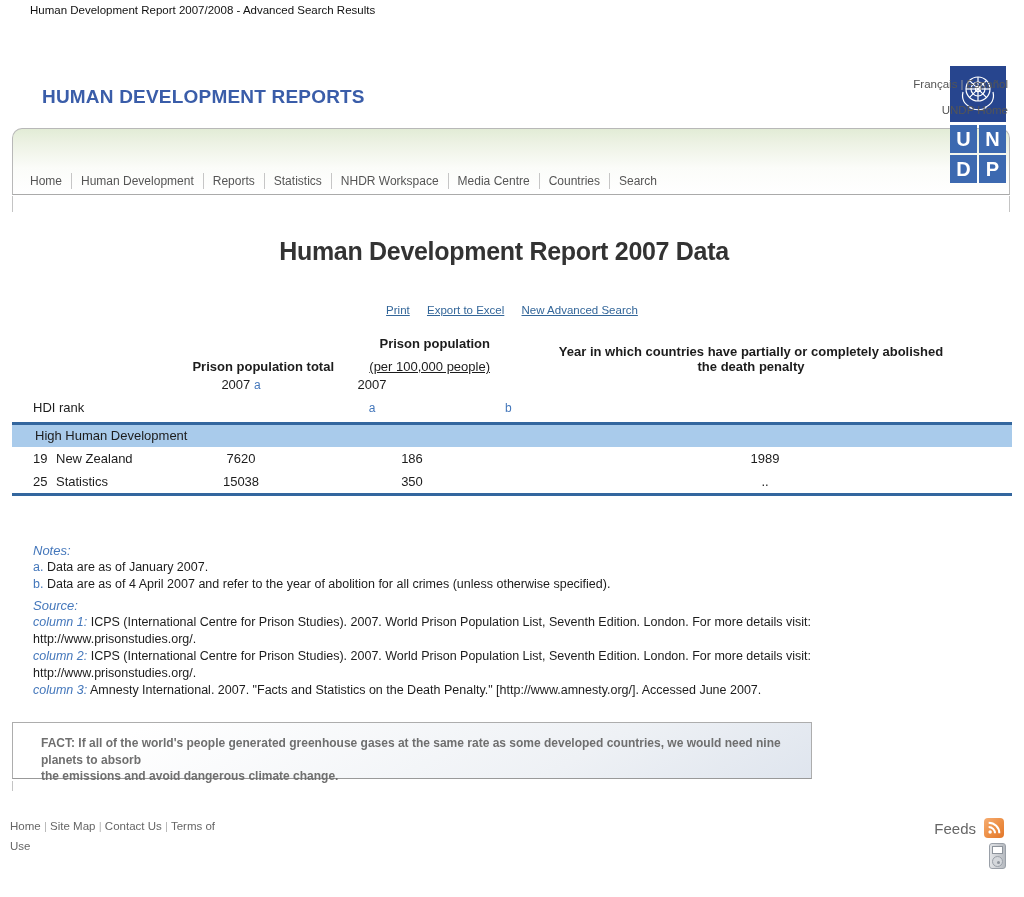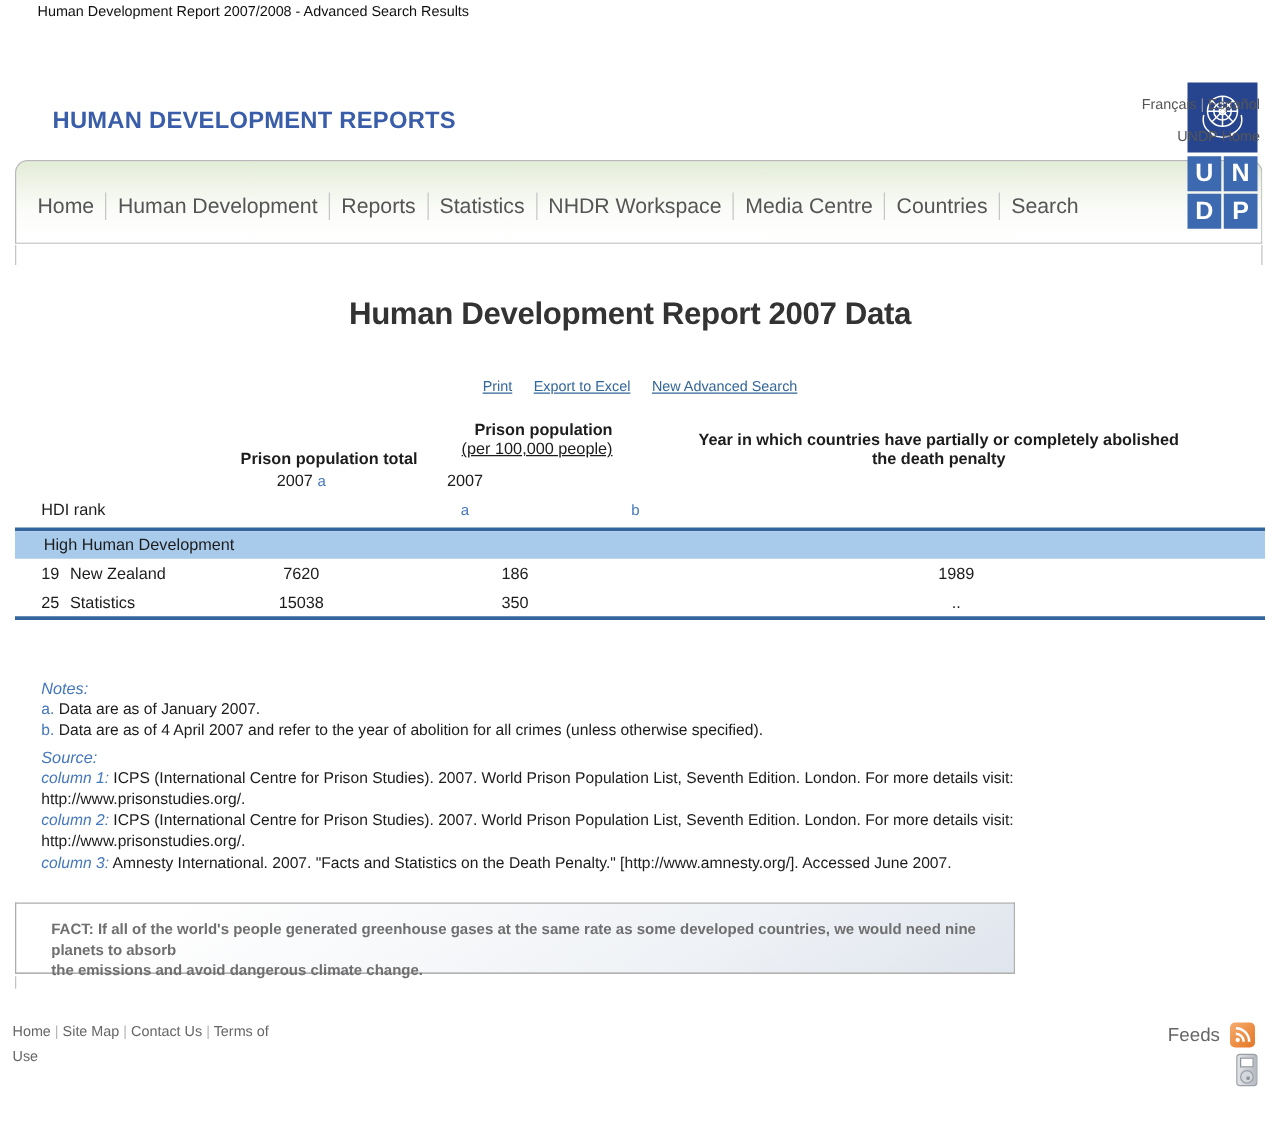--- a/index.html
+++ b/index.html
@@ -25,38 +25,38 @@
   .undp-emblem { width:56px; height:56px; background:#27458e; display:flex;
                  align-items:center; justify-content:center; }
   .undp-grid { margin-top:3px; display:grid; grid-template-columns:27px 27px; gap:2px; }
   .undp-cell { height:28px; background:#3c69b0; color:#fff; font-weight:bold; font-size:20px;
                display:flex; align-items:center; justify-content:center; }
 
   
   .navbox { position:absolute; left:12px; top:128px; width:998px; height:67px;
             border:1px solid #b8b8b8; border-bottom:1px solid #aaa; border-radius:10px 10px 0 0;
             background:linear-gradient(180deg,#e2ecd6 0%,#edf2e4 22%,#fbfcf9 60%,#ffffff 100%); }
-  .nav-items { position:absolute; left:8px; bottom:18px; font-size:17px; color:#555; white-space:nowrap; }
+  .nav-items { position:absolute; left:8px; bottom:5px; font-size:12px; color:#555; white-space:nowrap; }
   .nav-item { display:inline-block; padding:1px 9px; cursor:pointer; }
   .nav-item + .nav-item { border-left:1px solid #c6c6c6; }
   .stub { position:absolute; left:12px; top:196px; width:998px; height:16px;
           border-left:1px solid #c4c4c4; border-right:1px solid #c4c4c4; }
 
   
   .main-title { position:absolute; left:0; top:237px; width:1008px; text-align:center;
                 font-size:25px; font-weight:bold; color:#333; letter-spacing:-.3px; }
   .actions { position:absolute; left:0; top:304px; width:1024px; text-align:center; font-size:11.5px; }
   .action-link { color:#336699; text-decoration:underline; margin:0 7px; cursor:pointer; }
 
   
   .table-wrap { position:absolute; left:12px; top:336px; width:1000px; font-size:13px; }
   .grid { display:grid; grid-template-columns:136px 186px 156px 1fr; }
   .hrow1 > div { display:flex; align-items:flex-end; min-height:38px; line-height:15px; }
   .h-c2 { justify-content:flex-end; text-align:right; font-weight:bold; }
-  .h-c3 { justify-content:flex-start; text-align:center; flex-direction:column; }
+  .h-c3 { justify-content:space-between; text-align:center; flex-direction:column; }
   .h-c3 .l1 { font-weight:bold; }
   .h-c3 .l2 { text-decoration:underline; cursor:pointer; }
   .h-c4 { justify-content:center; text-align:center; font-weight:bold; white-space:pre-line; }
   .hrow2 { height:22px; line-height:22px; }
   .hrow2 > div, .hrow3 > div { text-align:center; }
   .hrow3 { height:26px; line-height:24px; }
   .hrow3 .hdi { text-align:left; padding-left:21px; }
   .note-letter { color:#4477bb; font-size:12px; cursor:pointer; }
   .shiftl { position:relative; left:-40px; display:inline-block; }
   .h-c4b { text-align:left !important; padding-left:15px; }

